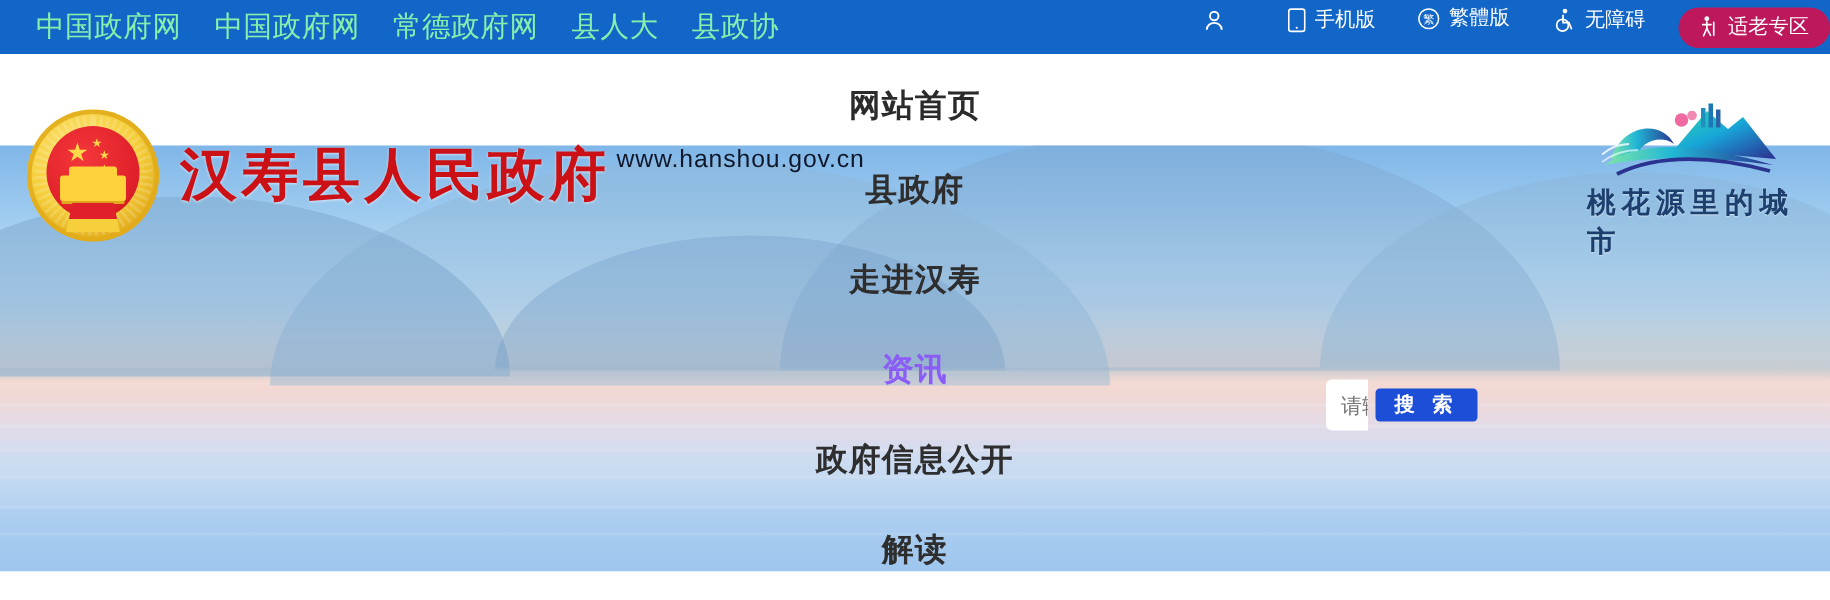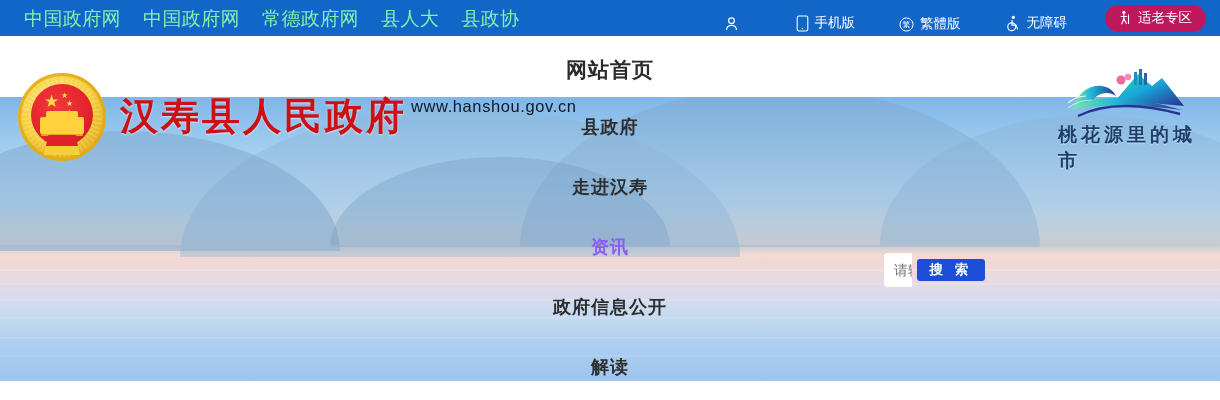--- a/index.html
+++ b/index.html
@@ -16,21 +16,21 @@
     position:absolute; left:0; top:0; width:1220px; height:36px;
     background:#1266c8;
     display:flex; align-items:center;
   }
   .topbar-left{ display:flex; align-items:center; padding-left:24px; gap:22px; }
   .topbar-link{
     color:#86efac; font-size:19px; letter-spacing:.4px;
     white-space:nowrap; cursor:pointer; line-height:1;
   }
   .topbar-right{
-    margin-left:auto; display:flex; align-items:flex-end; gap:16px; padding-right:14px;
+    margin-left:auto; display:flex; align-items:flex-start; gap:0; 
   }
   .tr-item{
     display:flex; align-items:center; gap:6px;
     color:#ffffff; font-size:13.5px; white-space:nowrap; cursor:pointer;
     padding:0 14px; line-height:1;
   }
   .tr-item.person{ padding-right:26px; padding-left:8px; }
   .elder-pill{
     display:flex; align-items:center; gap:6px;
     background:#be185d; color:#ffffff; font-size:13.5px;
@@ -158,21 +158,21 @@
     text-shadow:0 1px 1px rgba(255,255,255,.5);
   }
 
   
   .nav{
     position:absolute; left:0; top:97px; width:1220px;
     display:flex; flex-direction:column; align-items:center;
   }
   .nav-item{
     width:100%; text-align:center;
-    font-size:18px; font-weight:bold; color:#2e2e2e;
+    font-size:21px; font-weight:bold; color:#2e2e2e;
     line-height:60px; height:60px; cursor:pointer; letter-spacing:1px;
   }
   .nav-item.active{ color:#8b5cf6; }
 
   
   .search{
     position:absolute; left:884px; top:253px;
     display:flex; align-items:center;
   }
   .search-input{

